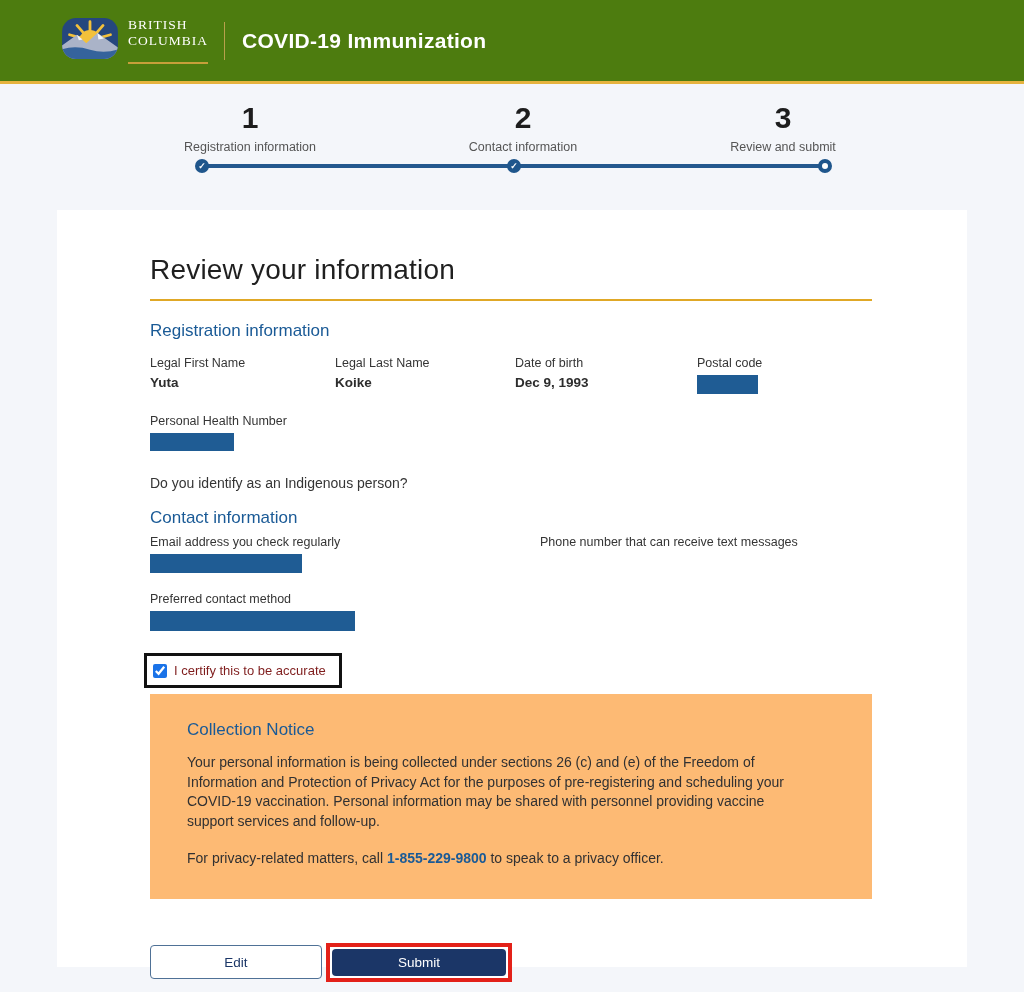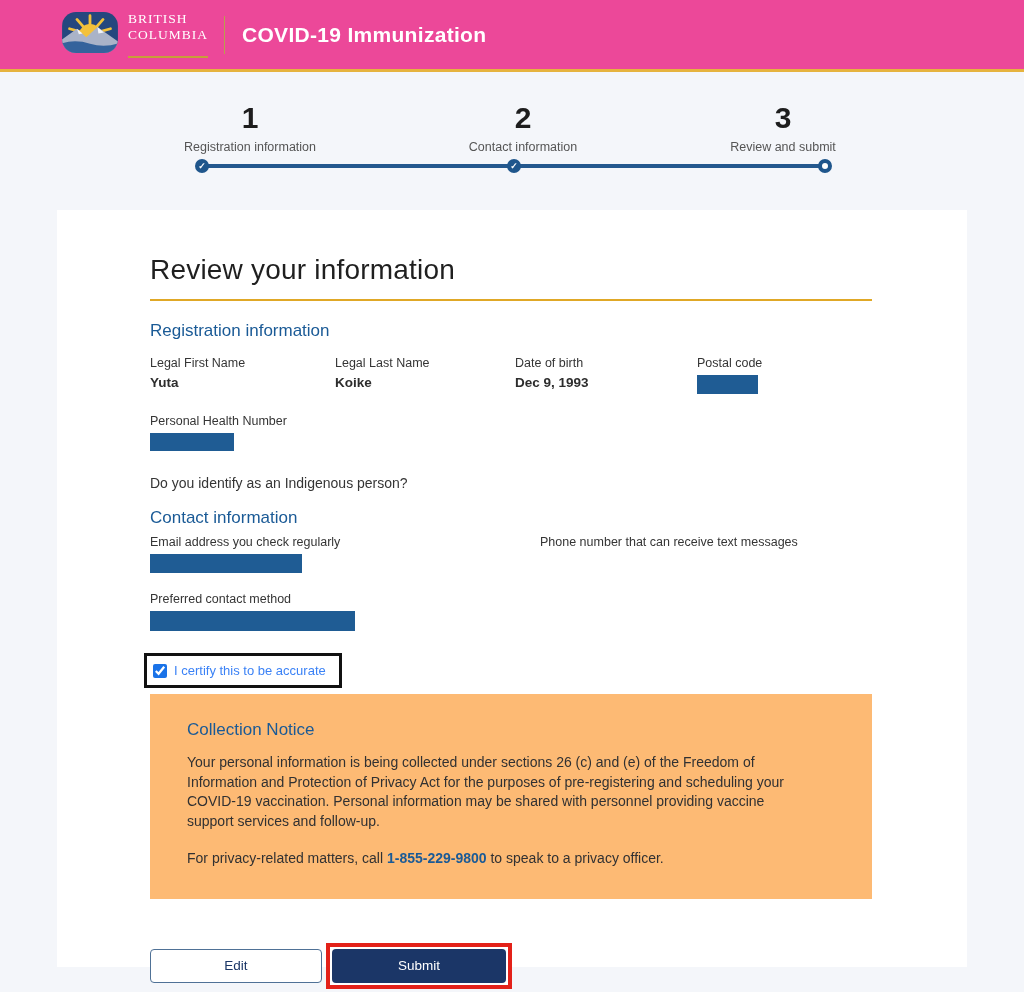--- a/index.html
+++ b/index.html
@@ -13,22 +13,22 @@
     position: relative;
     width: 1024px;
     height: 992px;
     background: #f4f6fa;
     overflow: hidden;
   }
 
   
   .header {
     position: absolute; top: 0; left: 0; right: 0;
-    height: 72px;
-    background: #ec4899;
+    height: 84px;
+    background: #4d7c0f;
     border-bottom: 3px solid #e6b33e;
     display: flex; align-items: center;
     padding-left: 62px;
   }
   .logo-wrap { display: flex; align-items: center; }
   .logo-text {
     margin-left: 10px;
     font-family: "Liberation Serif", serif;
     color: #ffffff;
     font-size: 13.5px;
@@ -107,21 +107,21 @@
     display: inline-flex; align-items: center; gap: 7px;
     border: 3px solid #111111;
     padding: 7px 13px 7px 6px;
     background: #ffffff;
   }
   .certify-box input[type="checkbox"] {
     width: 14px; height: 14px;
     accent-color: #1a73e8;
     cursor: pointer;
   }
-  .certify-label { font-size: 13px; color: #3b82f6; }
+  .certify-label { font-size: 13px; color: #7f1d1d; }
 
   .notice {
     margin-top: 6px;
     background: #fdba74;
     padding: 26px 60px 30px 37px;
   }
   .notice-heading { font-size: 17px; font-weight: 400; color: #1a5a96; }
   .notice p { margin-top: 13px; font-size: 14px; line-height: 19.5px; color: #313132; max-width: 660px; }
   .notice p.p2 { margin-top: 18px; }
   .notice .phone-link { color: #1a5a96; font-weight: bold; }
@@ -138,21 +138,21 @@
     cursor: pointer;
   }
   .red-box {
     margin-left: 4px;
     border: 4px solid #e32119;
     padding: 2px;
     background: #ffffff;
   }
   .submit-btn {
     display: block;
-    width: 174px; height: 34px;
+    width: 174px; height: 27px;
     background: #1b3667;
     color: #ffffff;
     border: none;
     border-radius: 4px;
     font-family: "Liberation Sans", sans-serif;
     font-size: 13.5px;
     cursor: pointer;
   }
 </style>
 </head>

